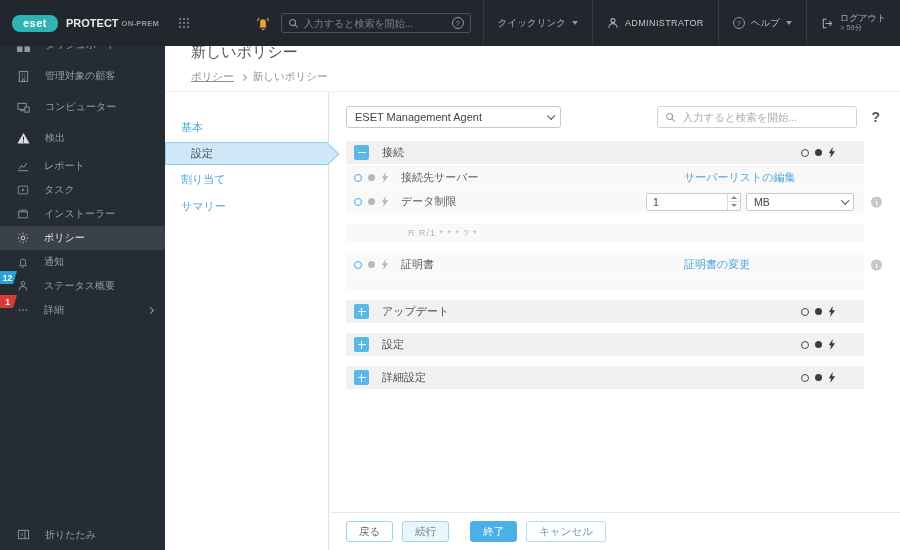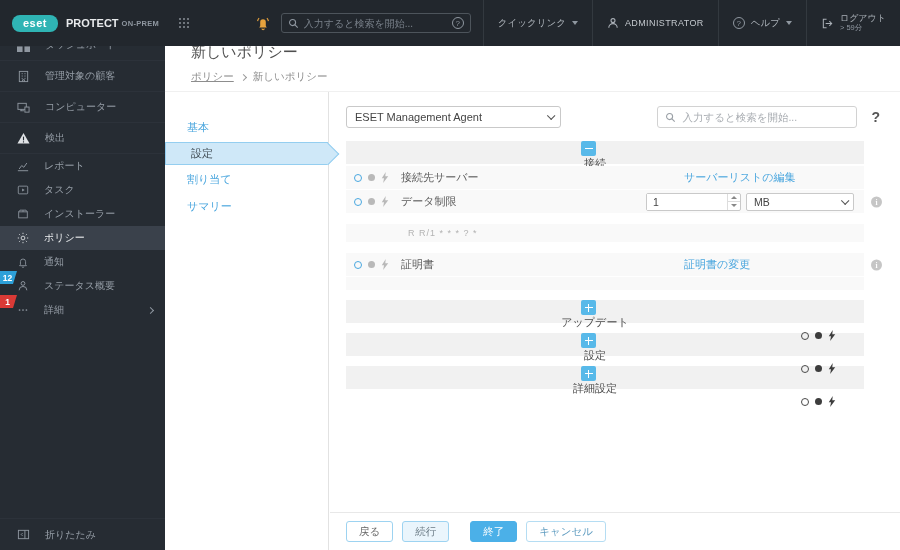--- a/index.html
+++ b/index.html
@@ -47,35 +47,35 @@
 
   
   .main { position:absolute; top:30px; left:165px; right:0; bottom:0; background:#fff; }
   .page-header { height:62px; padding:13px 0 0 26px; border-bottom:1px solid #f0f0f0; }
   .page-title { font-size:15px; color:#4f4f4f; }
   .breadcrumb { margin-top:8px; display:flex; align-items:center; gap:7px; font-size:10.5px; color:#8d8d8d; }
   .bc-link { text-decoration:underline; cursor:pointer; color:#8d8d8d; }
   .bc-chev { width:5px; height:5px; border-right:1.2px solid #9a9a9a; border-top:1.2px solid #9a9a9a; transform:rotate(45deg); }
 
   .wizard { position:absolute; left:0; top:62px; width:164px; bottom:0; border-right:1px solid #e2e2e2; padding-top:22px; }
-  .step { padding:8px 0 8px 22px; font-size:11px; color:#4aa6de; cursor:pointer; line-height:11px; }
+  .step { padding:8px 0 8px 16px; font-size:11px; color:#4aa6de; cursor:pointer; line-height:11px; }
   .step.active { position:relative; margin:1px 0; background:#cfe8f8; border:1px solid #94cef0; border-right:none; color:#3f4a52; padding:5px 0 5px 25px; }
   .step.active::after { content:""; position:absolute; right:-8px; top:50%; width:15px; height:15px; transform:translateY(-50%) rotate(45deg); background:#cfe8f8; border-top:1px solid #94cef0; border-right:1px solid #94cef0; z-index:1; }
 
   .content { position:absolute; left:165px; top:62px; right:0; bottom:38px; padding:14px 20px 0 16px; overflow:hidden; }
   .controls { display:flex; align-items:center; margin-bottom:13px; }
   .prod-select { width:215px; height:22px; border:1px solid #c9c9c9; border-radius:3px; background:#fff; display:flex; align-items:center; justify-content:space-between; padding:0 8px; font-size:11px; color:#444; cursor:pointer; }
   .chev { width:5.5px; height:5.5px; border-right:1.4px solid #555; border-bottom:1.4px solid #555; transform:rotate(45deg) translateY(-2px); flex:none; }
   .c-search { margin-left:auto; width:200px; height:22px; border:1px solid #d2d2d2; border-radius:3px; display:flex; align-items:center; padding:0 7px; gap:6px; color:#9aa0a6; }
   .c-search input { flex:1; border:none; outline:none; font-size:10.5px; color:#555; min-width:0; }
   .c-search input::placeholder { color:#a9adb2; }
   .help-q { margin-left:14px; font-size:14px; font-weight:bold; color:#555; cursor:pointer; }
 
   .sections { margin-right:16px; }
-  .sec-header { height:23px; background:#f1f1f1; display:flex; align-items:center; padding:0 28px 0 8px; margin-bottom:2px;flex-direction:column; }
+  .sec-header { height:23px; background:#f1f1f1; display:flex; align-items:center; padding:0 28px 0 8px; margin-bottom:2px; }
   .toggle { position:relative; width:15px; height:15px; background:#58b9e9; border-radius:2px; margin-right:13px; cursor:pointer; flex:none; }
   .toggle::before { content:""; position:absolute; left:3.5px; right:3.5px; top:6.7px; height:1.6px; background:#fff; }
   .toggle.plus::after { content:""; position:absolute; top:3.5px; bottom:3.5px; left:6.7px; width:1.6px; background:#fff; }
   .sec-title { font-size:11px; color:#4a4a4a; }
   .tri { display:flex; align-items:center; gap:6px; }
   .tri .o { width:8px; height:8px; border:1.5px solid #4aa8e0; border-radius:50%; }
   .tri .d { width:7px; height:7px; background:#b9b9b9; border-radius:50%; }
   .tri svg { display:block; }
   .tri.dark { margin-left:auto; }
   .tri.dark .o { border-color:#4a4a4a; border-width:1.3px; }

